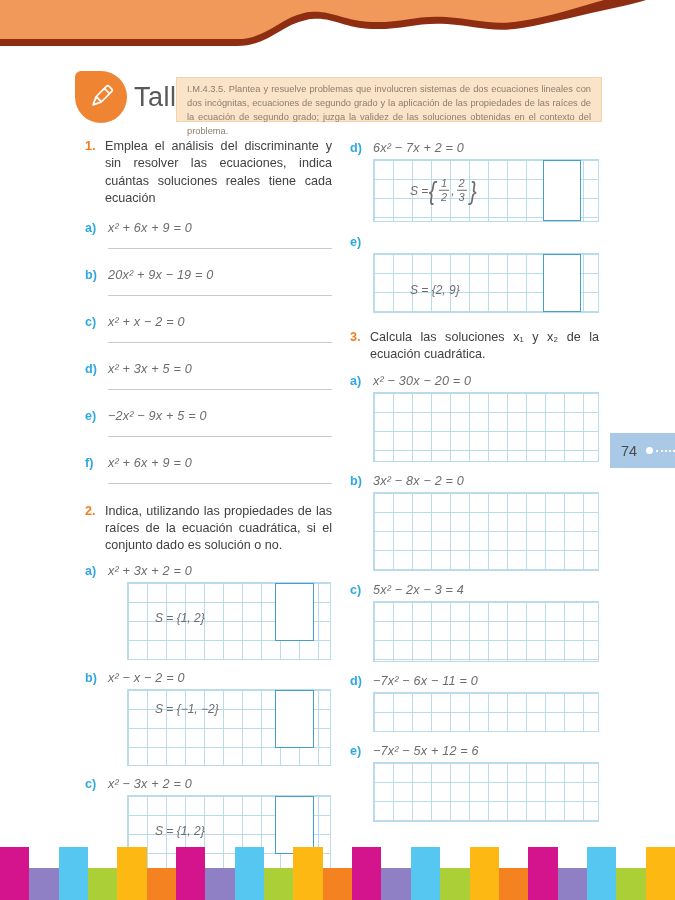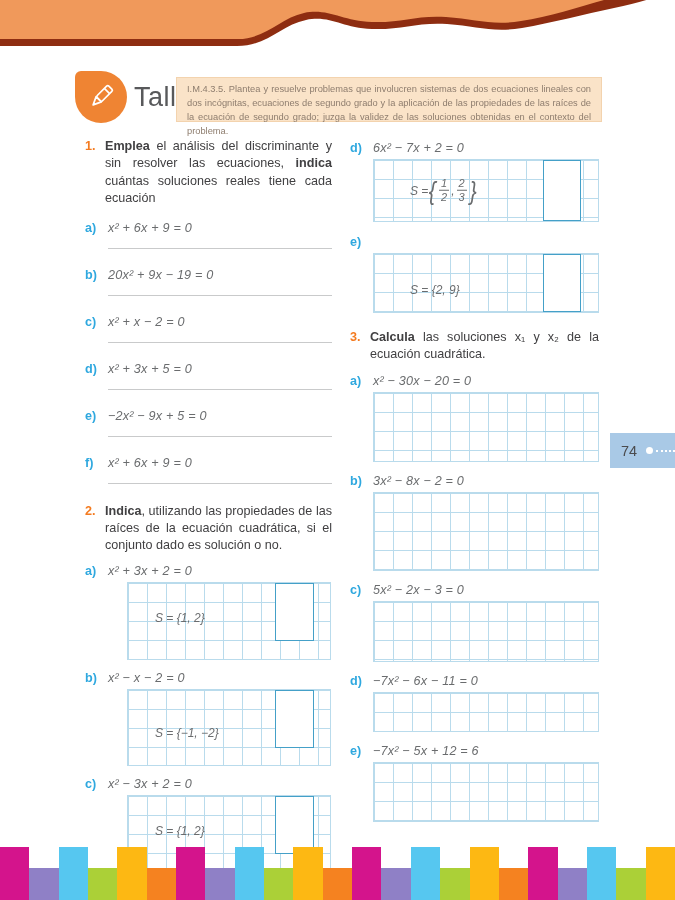--- a/index.html
+++ b/index.html
@@ -18,21 +18,21 @@
                 color:#8E7D6E;text-align:justify;}
 
   
   .col{position:absolute;}
   .col1{left:85px;top:138px;width:247px;}
   .col2{left:350px;top:141px;width:249px;}
 
   .ex-header{display:flex;font-size:12.6px;line-height:1.38;}
   .ex-num{color:#F47B20;font-weight:bold;width:20px;flex:none;}
   .ex-title{flex:1;text-align:justify;}
-  .ex-title b{font-weight:bold;}
+  .ex-title b{font-weight:normal;}
 
   .q-row{display:flex;font-size:12.6px;align-items:baseline;}
   .q-label{color:#2FA8DF;font-weight:bold;width:23px;flex:none;}
   .q-eq{font-style:italic;color:#6A6C6E;letter-spacing:0.2px;}
 
   .items-1{margin-top:13px;}
   .answer-line{height:1px;border-bottom:1px solid #C9CACB;margin:12px 0 19px 23px;}
 
   
   .grid{position:relative;margin:4px 0 10px 42px;width:202px;border:1px solid #B9DBEC;
@@ -156,21 +156,21 @@
           <span class="sol-text" style="top:28px;">S = {1, 2}</span>
           <div class="hl-box hl-left"></div>
         </div>
       </div>
       <div>
         <div class="q-row" style="margin-top:11px;">
             <span class="q-label">b)</span>
             <span class="q-eq">x² − x − 2 = 0</span>
           </div>
         <div class="grid" style="height:75px;">
-          <span class="sol-text" style="top:36px;">S = {−1, −2}</span>
+          <span class="sol-text" style="top:12px;">S = {−1, −2}</span>
           <div class="hl-box hl-left"></div>
         </div>
       </div>
       <div>
         <div class="q-row" style="margin-top:11px;">
             <span class="q-label">c)</span>
             <span class="q-eq">x² − 3x + 2 = 0</span>
           </div>
         <div class="grid" style="height:75px;">
           <span class="sol-text" style="top:28px;">S = {1, 2}</span>
@@ -232,21 +232,21 @@
       <div>
         <div class="q-row">
             <span class="q-label">b)</span>
             <span class="q-eq">3x² − 8x − 2 = 0</span>
           </div>
         <div class="grid" style="height:77px;margin-bottom:12px;"></div>
       </div>
       <div>
         <div class="q-row">
             <span class="q-label">c)</span>
-            <span class="q-eq">5x² − 2x − 3 = 0</span>
+            <span class="q-eq">5x² − 2x − 3 = 4</span>
           </div>
         <div class="grid" style="height:59px;margin-bottom:12px;"></div>
       </div>
       <div>
         <div class="q-row">
             <span class="q-label">d)</span>
             <span class="q-eq">−7x² − 6x − 11 = 0</span>
           </div>
         <div class="grid" style="height:38px;margin-bottom:12px;"></div>
       </div>

